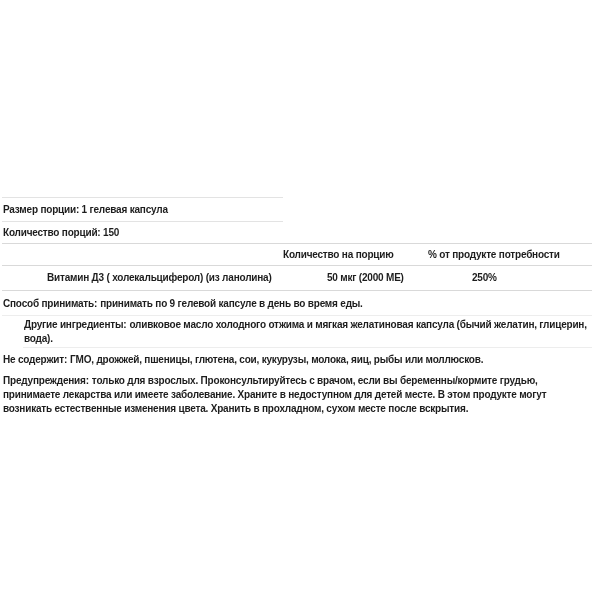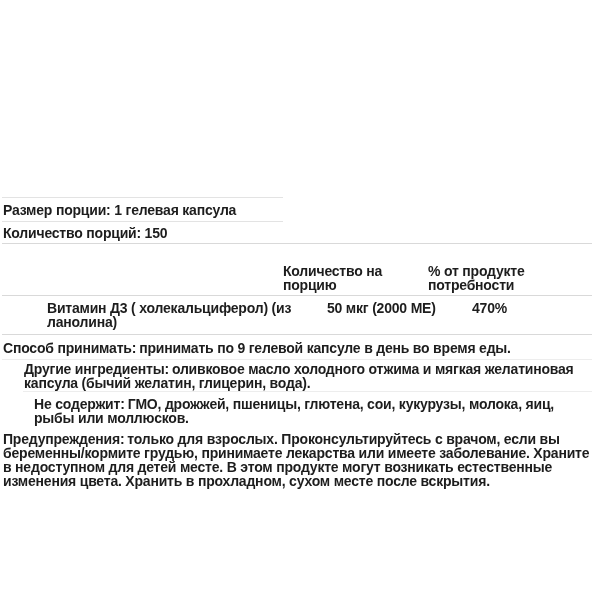--- a/index.html
+++ b/index.html
@@ -4,48 +4,47 @@
 <style>
   html,body{margin:0;padding:0;}
   body{
     width:600px;height:600px;background:#ffffff;
     font-family:"Liberation Sans",sans-serif;
     overflow:hidden;position:relative;
   }
   .page{position:absolute;inset:0;background:#ffffff;}
   .label-content{
     position:absolute;left:2px;top:197px;width:590px;
-    color:#1d1d1d;font-size:14px;font-weight:700;
+    color:#1d1d1d;font-size:10px;font-weight:700;
     letter-spacing:-0.2px;line-height:14px;
   }
   .serving-row{
     width:281px;box-sizing:border-box;
     border-top:1px solid #e3e3e3;
     padding:5px 1px 4px 1px;
   }
   .serving-row.second{padding:4px 1px 3px 1px;}
   .facts-table{
     width:590px;
     border-top:1px solid #d9d9d9;
     border-bottom:1px solid #d9d9d9;
   }
   .header-row{
     display:flex;
     border-bottom:1px solid #d9d9d9;
     padding:4px 0 3px 0;
-    margin-top:16px;
   }
   .data-row{display:flex;padding:5px 0;margin-left:44px;}
   .c1{width:281px;box-sizing:border-box;padding-left:1px;}
   .c2{width:145px;box-sizing:border-box;}
   .c3{flex:1;box-sizing:border-box;}
   .para{padding:6px 1px 4px 1px;}
   .para.directions{border-bottom:1px solid #ededed;}
   .para.other-ingredients{padding:2px 1px 1px 1px;border-bottom:1px solid #ededed;margin-left:21px;}
-  .para.free-of{padding:5px 1px 0 1px;margin-left:31px;}
+  .para.free-of{padding:5px 1px 0 1px;}
   .para.warnings{padding:0 1px;margin-top:7px;}
   .plabel{margin-right:3px;}
 </style>
 </head>
 <body>
 
 <div class="page">
   <div class="label-content">
 
     <div class="serving-row">
@@ -58,21 +57,21 @@
 
     <div class="facts-table">
       <div class="header-row">
         <div class="c1"></div>
         <div class="c2">Количество на порцию</div>
         <div class="c3">% от продукте потребности</div>
       </div>
       <div class="data-row">
         <div class="c1">Витамин Д3 ( холекальциферол) (из ланолина)</div>
         <div class="c2">50 мкг (2000 МЕ)</div>
-        <div class="c3">470%</div>
+        <div class="c3">250%</div>
       </div>
     </div>
 
     <div class="para directions">
       <span class="plabel">Способ принимать:</span><span>принимать по 9 гелевой капсуле в день во время еды.</span>
     </div>
 
     <div class="para other-ingredients">
       <span class="plabel">Другие ингредиенты:</span><span>оливковое масло холодного отжима и мягкая желатиновая капсула (бычий желатин, глицерин, вода).</span>
     </div>

